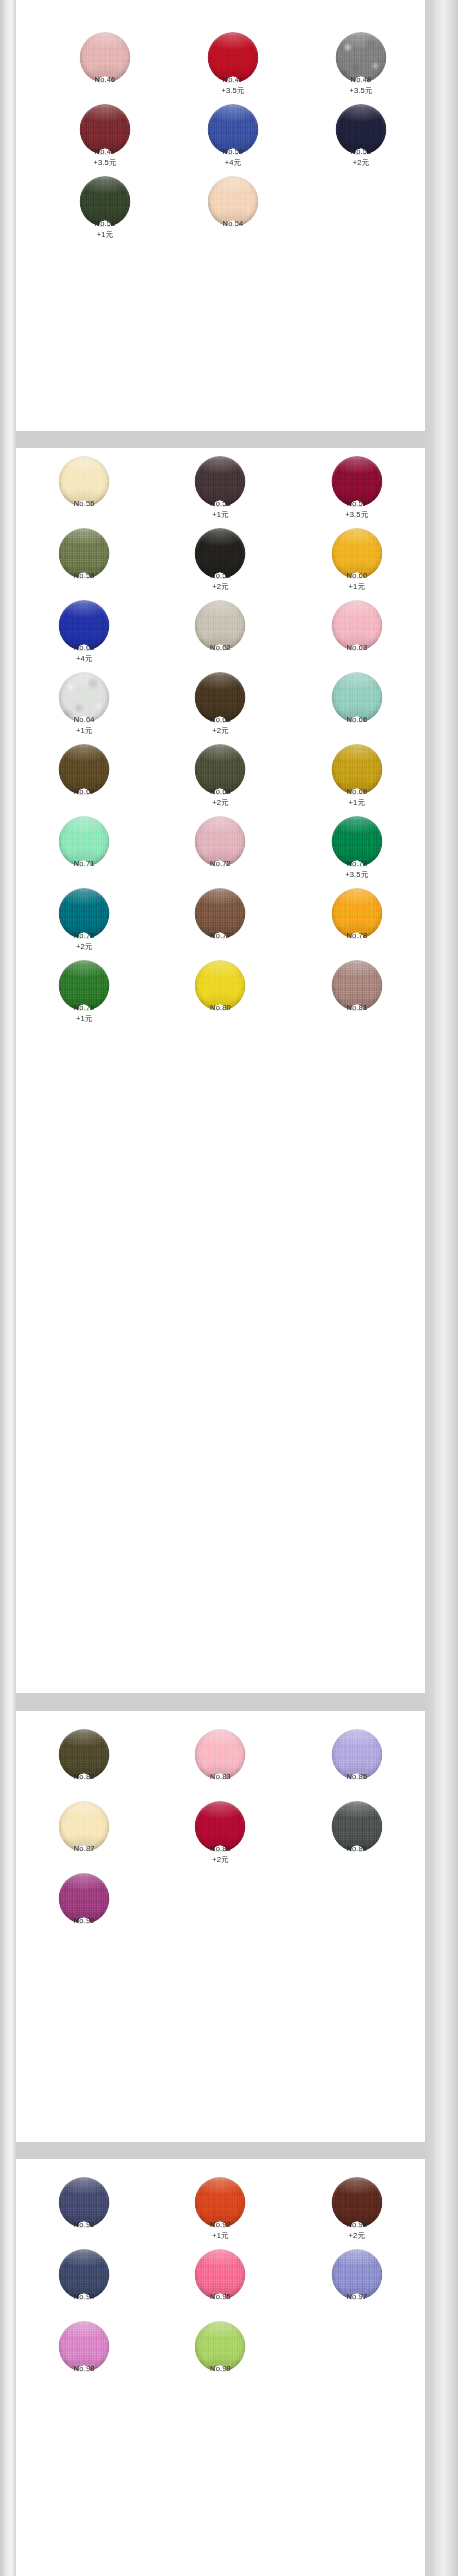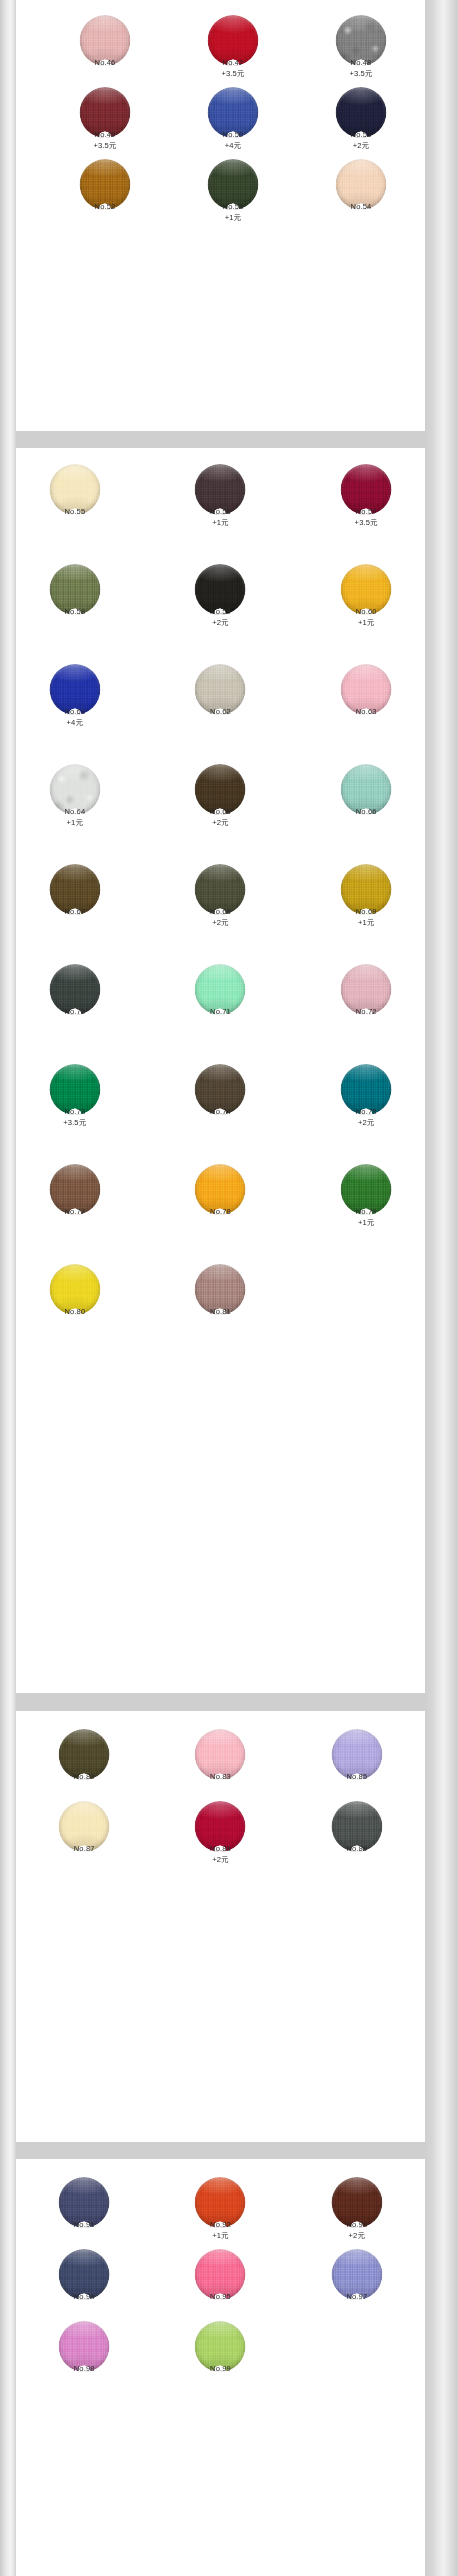--- a/index.html
+++ b/index.html
@@ -132,21 +132,21 @@
     letter-spacing: 0.1px;
   }
   .price:empty { display: none; }
 </style>
 </head>
 <body>
 
 <div id="page">
 
 <div class="sheet" style="top: 0px; height: 431px;">
-      <div class="swatch-grid" style="padding-top: 10px; margin-left: 25px;">
+      <div class="swatch-grid" style="padding-top: 27px; margin-left: 25px;">
         <div class="cell">
           <div class="disc-wrap">
             <div class="disc" title="#e4b4b3" style="background: rgb(228, 180, 179);"></div>
           </div>
           <div class="labels">
             <span class="code">No.46</span>
           </div>
         </div>
         <div class="cell">
           <div class="disc-wrap">
@@ -184,28 +184,20 @@
             <span class="price">+4元</span>
           </div>
         </div>
         <div class="cell">
           <div class="disc-wrap">
             <div class="disc" title="#20223c" style="background: rgb(32, 34, 60);"></div>
           </div>
           <div class="labels">
             <span class="code">No.51</span>
             <span class="price">+2元</span>
-          </div>
-        </div>
-        <div class="cell">
-          <div class="disc-wrap">
-            <div class="disc" title="#a46a17" style="background: rgb(164, 106, 23);"></div>
-          </div>
-          <div class="labels">
-            <span class="code">No.52</span>
           </div>
         </div>
         <div class="cell">
           <div class="disc-wrap">
             <div class="disc" title="#36452d" style="background: rgb(54, 69, 45);"></div>
           </div>
           <div class="labels">
             <span class="code">No.53</span>
             <span class="price">+1元</span>
           </div>
@@ -214,21 +206,21 @@
           <div class="disc-wrap">
             <div class="disc" title="#f4d5bb" style="background: rgb(244, 213, 187);"></div>
           </div>
           <div class="labels">
             <span class="code">No.54</span>
           </div>
         </div>
       </div>
     </div>
     <div class="sheet" style="top: 448px; height: 1245px;">
-      <div class="swatch-grid" style="padding-top: 11px; gap: 28px;">
+      <div class="swatch-grid" style="padding-top: 3px;">
         <div class="cell">
           <div class="disc-wrap">
             <div class="disc" title="#f6e8bf" style="background: rgb(246, 232, 191);"></div>
           </div>
           <div class="labels">
             <span class="code">No.55</span>
           </div>
         </div>
         <div class="cell">
           <div class="disc-wrap">
@@ -346,28 +338,20 @@
           <div class="disc-wrap">
             <div class="disc" title="#c5a018" style="background: rgb(197, 160, 24);"></div>
           </div>
           <div class="labels">
             <span class="code">No.69</span>
             <span class="price">+1元</span>
           </div>
         </div>
         <div class="cell">
           <div class="disc-wrap">
-            <div class="disc" title="#3b4440" style="background: rgb(59, 68, 64);"></div>
-          </div>
-          <div class="labels">
-            <span class="code">No.70</span>
-          </div>
-        </div>
-        <div class="cell">
-          <div class="disc-wrap">
             <div class="disc" title="#8fe8bb" style="background: rgb(143, 232, 187);"></div>
           </div>
           <div class="labels">
             <span class="code">No.71</span>
           </div>
         </div>
         <div class="cell">
           <div class="disc-wrap">
             <div class="disc" title="#e3b4bd" style="background: rgb(227, 180, 189);"></div>
           </div>
@@ -375,28 +359,20 @@
             <span class="code">No.72</span>
           </div>
         </div>
         <div class="cell">
           <div class="disc-wrap">
             <div class="disc" title="#00854b" style="background: rgb(0, 133, 75);"></div>
           </div>
           <div class="labels">
             <span class="code">No.73</span>
             <span class="price">+3.5元</span>
-          </div>
-        </div>
-        <div class="cell">
-          <div class="disc-wrap">
-            <div class="disc" title="#514534" style="background: rgb(81, 69, 52);"></div>
-          </div>
-          <div class="labels">
-            <span class="code">No.74</span>
           </div>
         </div>
         <div class="cell">
           <div class="disc-wrap">
             <div class="disc" title="#00707f" style="background: rgb(0, 112, 127);"></div>
           </div>
           <div class="labels">
             <span class="code">No.75</span>
             <span class="price">+2元</span>
           </div>
@@ -488,20 +464,28 @@
           </div>
         </div>
         <div class="cell">
           <div class="disc-wrap">
             <div class="disc" title="#4d5351" style="background: rgb(77, 83, 81);"></div>
           </div>
           <div class="labels">
             <span class="code">No.89</span>
           </div>
         </div>
+        <div class="cell">
+          <div class="disc-wrap">
+            <div class="disc" title="#9e3d7f" style="background: rgb(158, 61, 127);"></div>
+          </div>
+          <div class="labels">
+            <span class="code">No.90</span>
+          </div>
+        </div>
       </div>
     </div>
     <div class="sheet" style="top: 2159px; height: 488px;">
       <div class="swatch-grid" style="padding-top: 12.8px;">
         <div class="cell">
           <div class="disc-wrap">
             <div class="disc" title="#464b70" style="background: rgb(70, 75, 112);"></div>
           </div>
           <div class="labels">
             <span class="code">No.91</span>

